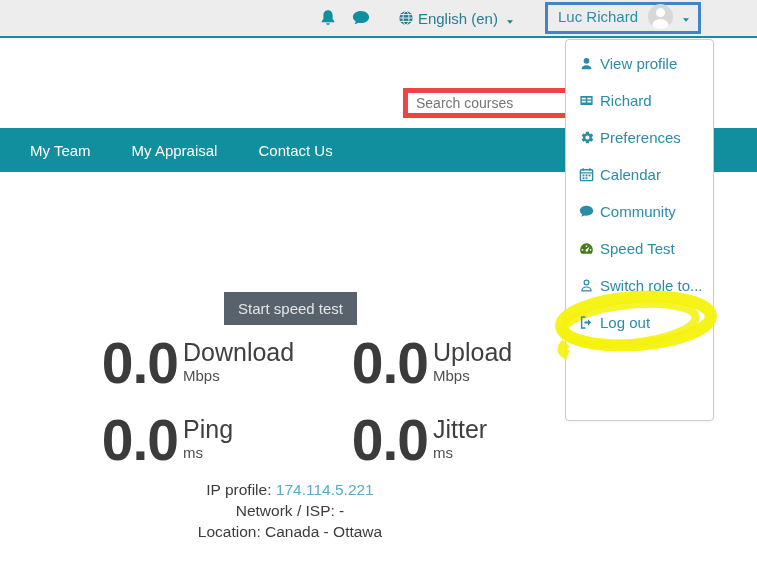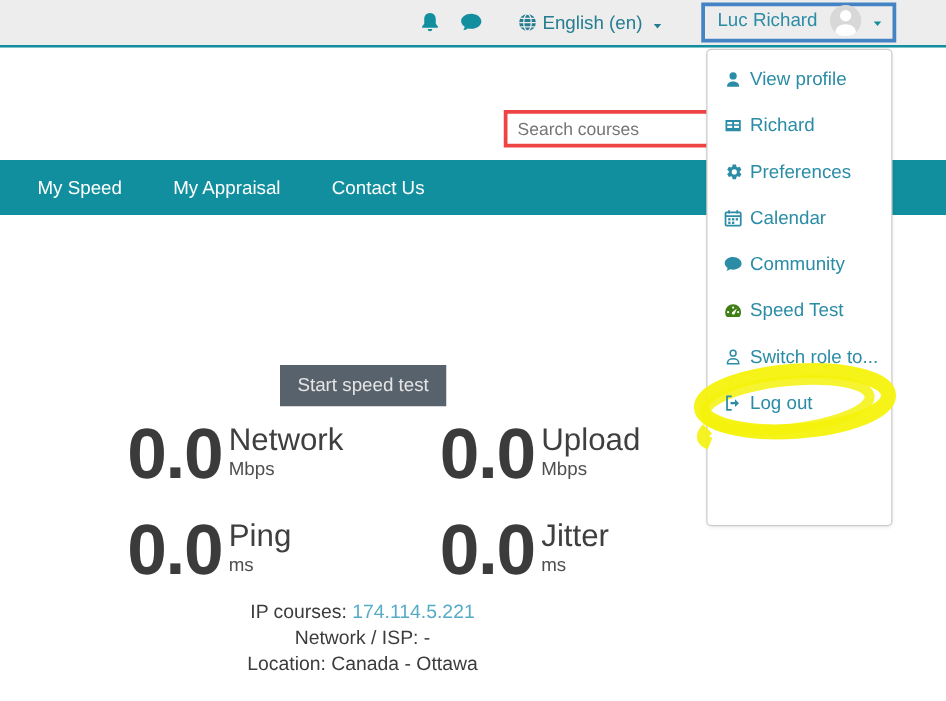--- a/index.html
+++ b/index.html
@@ -14,28 +14,28 @@
   
   .topbar{position:absolute; left:0; top:0; width:757px; height:38px; background:var(--topbar-bg);
           border-bottom:2px solid var(--teal); display:flex; align-items:center; justify-content:flex-end;}
   .topbar .ticon{width:18px; height:18px; color:var(--teal); cursor:pointer;}
   .icon-bell{margin-right:15px;}
   .icon-comment{margin-right:28px;}
   .lang{display:flex; align-items:center; gap:4px; color:var(--topbar-link); font-size:15px; margin-right:30px; cursor:pointer;}
   .lang .ticon{width:16px; height:16px; color:var(--topbar-link);}
   .caret{width:10px; height:10px; color:var(--topbar-link); margin-left:3px;}
   .userbtn{display:flex; align-items:center; height:32px; border:3px solid var(--border-blue);
-           padding:0 7px 4px 10px; margin-right:40px; cursor:pointer; background:var(--topbar-bg);}
+           padding:0 7px 4px 10px; margin-right:56px; cursor:pointer; background:var(--topbar-bg);}
   .userbtn .uname{color:var(--menu-link); font-size:15px; margin-right:10px; white-space:nowrap;}
   .avatar{width:25px; height:25px; border-radius:50%; background:var(--avatar-bg); overflow:hidden; flex:0 0 auto;}
   .avatar svg{width:25px; height:25px; display:block;}
   .userbtn .caret{margin-left:8px; color:var(--teal);}
 
   
-  .search-input{position:absolute; left:403px; top:88px; width:170px; height:30px; border:3px solid #ef4444;
+  .search-input{position:absolute; left:403px; top:88px; width:170px; height:30px; border:5px solid #ef4444;
                 font-size:14px; color:#555; padding:0 8px; font-family:"Liberation Sans", sans-serif; background:#fff; z-index:1;}
   .search-input::placeholder{color:#757575;}
 
   
   .navbar{position:absolute; left:0; top:128px; width:757px; height:44px; background:var(--teal);
           display:flex; align-items:center; padding-left:30px; gap:41px; z-index:0;}
   .nav-link{color:#fff; font-size:15px; cursor:pointer; white-space:nowrap;}
 
   
   .dropdown{position:absolute; left:565px; top:39px; width:149px; height:382px; background:#fff;
@@ -95,21 +95,21 @@
         </span>
       <span class="caret"><svg viewBox="0 0 16 16">
             <path fill="currentColor" d="M3.2 5.2h9.6L8 10.8z"></path>
           </svg></span>
     </div>
   </div>
 
   <input class="search-input" type="text" placeholder="Search courses" style="">
 
   <div class="navbar" id="navbar">
-      <span class="nav-link">My Speed</span>
+      <span class="nav-link">My Team</span>
       <span class="nav-link">My Appraisal</span>
       <span class="nav-link">Contact Us</span>
     </div>
 
   <div class="dropdown" id="dropdown">
     <svg class="hl-svg" width="186" height="78">
       <ellipse cx="92" cy="38" rx="75" ry="24" fill="none" stroke="var(--highlight)" stroke-width="12" opacity="0.95" transform="rotate(-4 92 38)"></ellipse>
       <ellipse cx="86" cy="41" rx="66" ry="19" fill="none" stroke="var(--highlight)" stroke-width="8" opacity="0.85" transform="rotate(-6 86 41)"></ellipse>
       <path d="M22 60 q-8 8 2 12" fill="none" stroke="var(--highlight)" stroke-width="10" opacity="0.9"></path>
     </svg>
@@ -177,21 +177,21 @@
         </svg>
         <span>Log out</span>
       </div>
     </div>
 
   <button class="start-btn">Start speed test</button>
   <div id="metrics">
       <div class="metric m0">
         <div class="num">0.0</div>
         <div class="lbl-col">
-          <div class="lbl">Network</div>
+          <div class="lbl">Download</div>
           <div class="unit">Mbps</div>
         </div>
       </div>
       <div class="metric m1">
         <div class="num">0.0</div>
         <div class="lbl-col">
           <div class="lbl">Upload</div>
           <div class="unit">Mbps</div>
         </div>
       </div>
@@ -205,19 +205,19 @@
       <div class="metric m3">
         <div class="num">0.0</div>
         <div class="lbl-col">
           <div class="lbl">Jitter</div>
           <div class="unit">ms</div>
         </div>
       </div>
     </div>
   <div class="info">
     <div>
-      <span>IP courses: </span><span class="ipval">174.114.5.221</span>
+      <span>IP profile: </span><span class="ipval">174.114.5.221</span>
     </div>
     <div>Network / ISP: -</div>
     <div>Location: Canada - Ottawa</div>
   </div>
 
 </div>
 
 </body></html>

